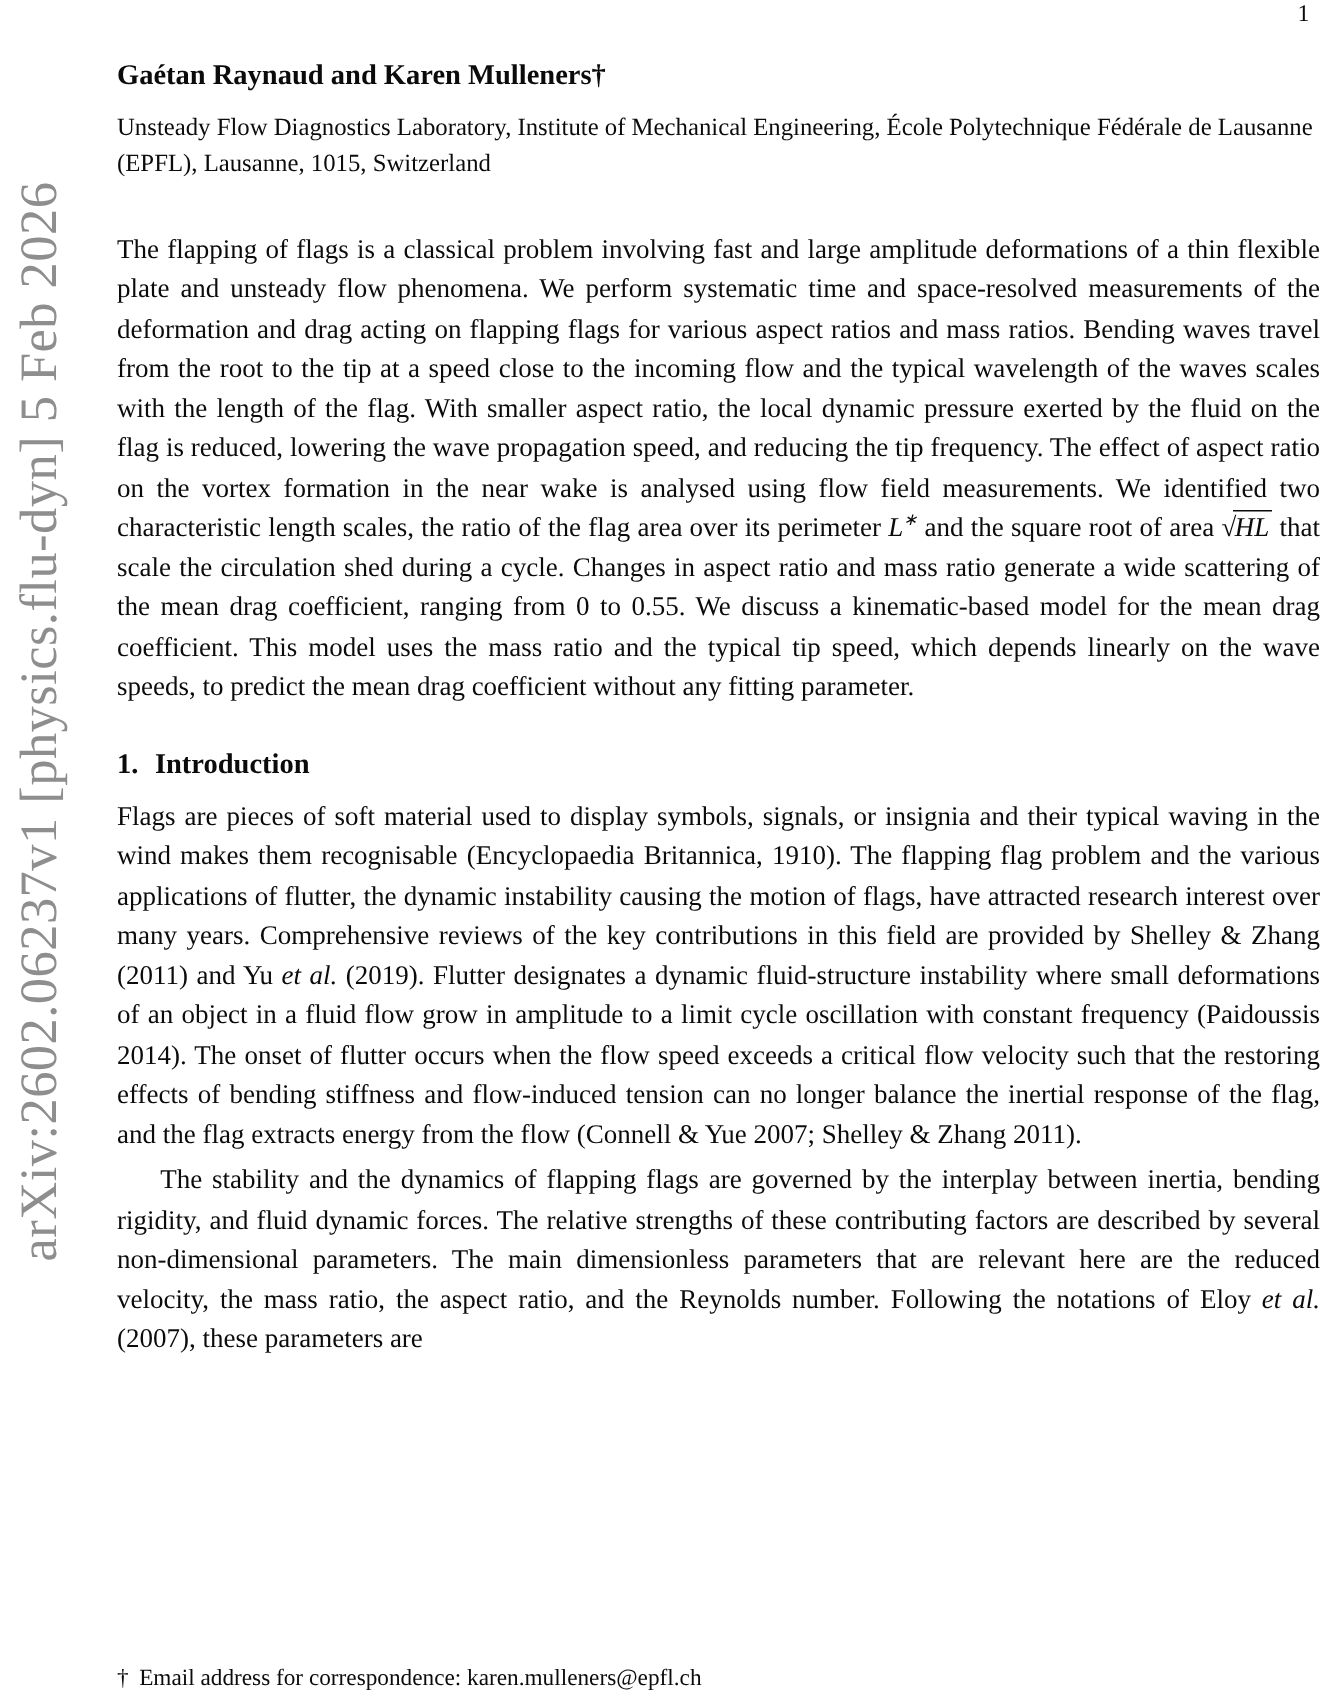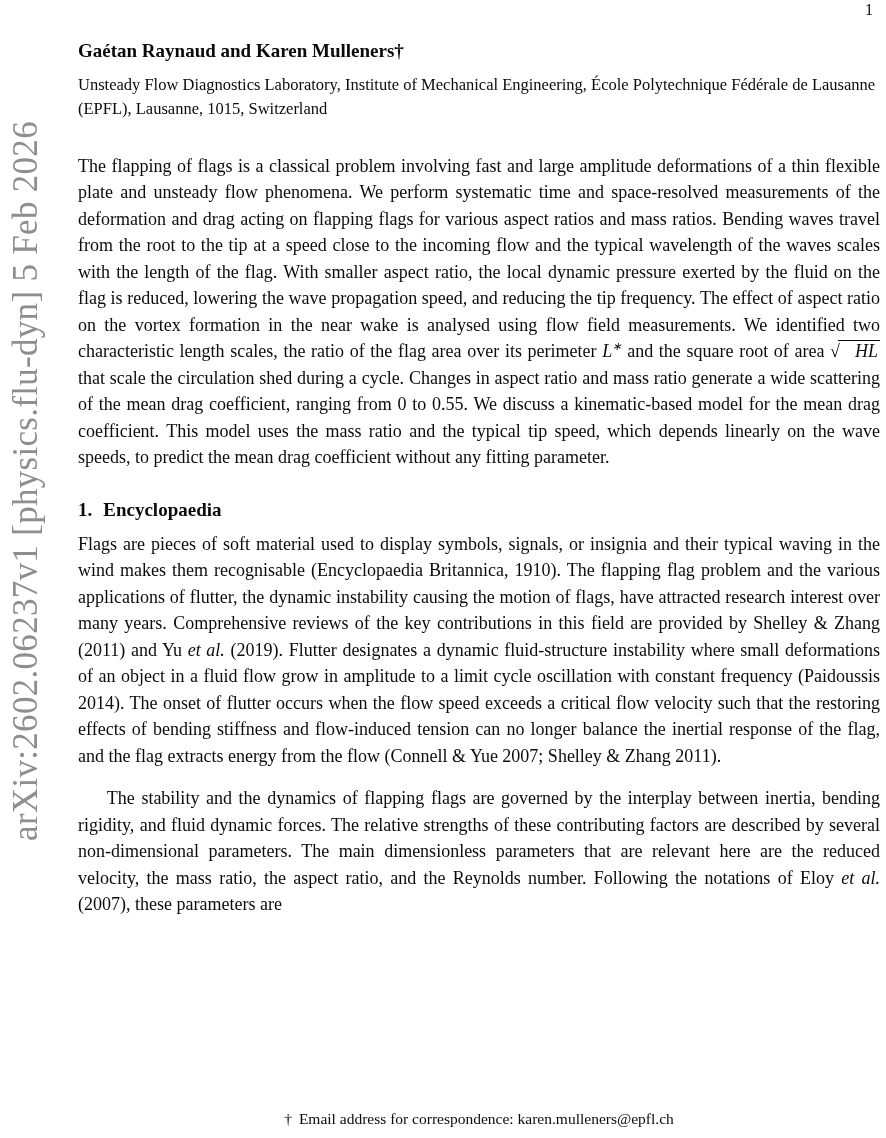--- a/index.html
+++ b/index.html
@@ -64,43 +64,43 @@
     font-weight: bold;
   }
   .section-heading .num { margin-right: 11px; }
   .body-para {
     margin-top: 10px;
     font-size: 18px;
     line-height: 26.5px;
     text-align: justify;
   }
   .body-para.indent {
-    margin-top: 16px;
+    margin-top: 4px;
     text-indent: 1.6em;
   }
   .etal { font-style: italic; }
   .lstar { font-style: italic; }
   .lstar-sup {
     font-size: 0.62em;
     vertical-align: super;
     line-height: 0;
   }
   .sqrt-sym { font-style: normal; }
   .radicand {
     font-style: italic;
     border-top: 1.4px solid #0b0b0b;
-    padding: 0 2px 0 17px;
+    padding: 0 2px 0 1px;
     margin-left: -2px;
   }
   .footnote {
     position: absolute;
     top: 1110px;
     left: 78px;
     width: 802px;
-    text-align: center;
+    text-align: left;
     font-size: 15.5px;
   }
   .footnote .marker { margin-right: 7px; }
 </style>
 </head>
 <body>
 
 <div class="page">
 
   <div class="page-number">1</div>
@@ -109,21 +109,21 @@
 
   <div class="content">
 
 
     <div class="authors">Gaétan Raynaud and Karen Mulleners†</div>
 
     <div class="affiliation">Unsteady Flow Diagnostics Laboratory, Institute of Mechanical Engineering, École Polytechnique Fédérale de Lausanne (EPFL), Lausanne, 1015, Switzerland</div>
 
     <p class="abstract"><span>The flapping of flags is a classical problem involving fast and large amplitude deformations of a thin flexible plate and unsteady flow phenomena. We perform systematic time and space-resolved measurements of the deformation and drag acting on flapping flags for various aspect ratios and mass ratios. Bending waves travel from the root to the tip at a speed close to the incoming flow and the typical wavelength of the waves scales with the length of the flag. With smaller aspect ratio, the local dynamic pressure exerted by the fluid on the flag is reduced, lowering the wave propagation speed, and reducing the tip frequency. The effect of aspect ratio on the vortex formation in the near wake is analysed using flow field measurements. We identified two characteristic length scales, the ratio of the flag area over its perimeter </span><span class="lstar"><span>L</span><span class="lstar-sup">∗</span></span><span> and the square root of area </span><span><span class="sqrt-sym">√</span><span class="radicand">HL</span></span><span> that scale the circulation shed during a cycle. Changes in aspect ratio and mass ratio generate a wide scattering of the mean drag coefficient, ranging from 0 to 0.55. We discuss a kinematic-based model for the mean drag coefficient. This model uses the mass ratio and the typical tip speed, which depends linearly on the wave speeds, to predict the mean drag coefficient without any fitting parameter.</span></p>
 
-    <h2 class="section-heading"><span class="num">1.</span><span>Encyclopaedia</span></h2>
+    <h2 class="section-heading"><span class="num">1.</span><span>Introduction</span></h2>
 
     <p class="body-para"><span>Flags are pieces of soft material used to display symbols, signals, or insignia and their typical waving in the wind makes them recognisable (Encyclopaedia Britannica, 1910). The flapping flag problem and the various applications of flutter, the dynamic instability causing the motion of flags, have attracted research interest over many years. Comprehensive reviews of the key contributions in this field are provided by Shelley &amp; Zhang (2011) and Yu </span><span class="etal">et al.</span><span> (2019). Flutter designates a dynamic fluid-structure instability where small deformations of an object in a fluid flow grow in amplitude to a limit cycle oscillation with constant frequency (Paidoussis 2014). The onset of flutter occurs when the flow speed exceeds a critical flow velocity such that the restoring effects of bending stiffness and flow-induced tension can no longer balance the inertial response of the flag, and the flag extracts energy from the flow (Connell &amp; Yue 2007; Shelley &amp; Zhang 2011).</span></p>
 
     <p class="body-para indent"><span>The stability and the dynamics of flapping flags are governed by the interplay between inertia, bending rigidity, and fluid dynamic forces. The relative strengths of these contributing factors are described by several non-dimensional parameters. The main dimensionless parameters that are relevant here are the reduced velocity, the mass ratio, the aspect ratio, and the Reynolds number. Following the notations of Eloy </span><span class="etal">et al.</span><span> (2007), these parameters are</span></p>
 
   </div>
 
   <div class="footnote"><span class="marker">†</span><span>Email address for correspondence: karen.mulleners@epfl.ch</span></div>
 
 </div>

